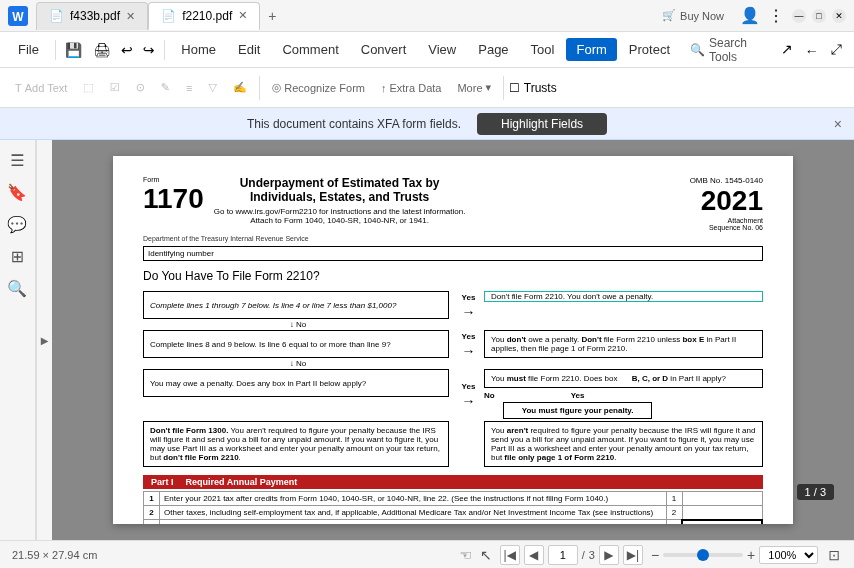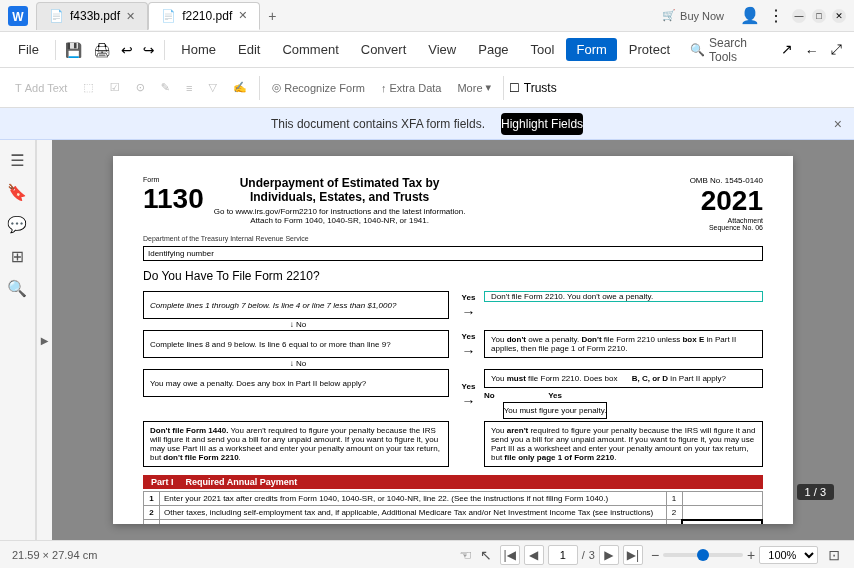--- a/index.html
+++ b/index.html
@@ -98,24 +98,24 @@
       display: flex;
       align-items: center;
       justify-content: center;
       gap: 16px;
       font-size: 12px;
       color: #333;
       border-bottom: 1px solid #c8d8f8;
       position: relative;
     }
     .highlight-btn {
-      background: #000000;
+      background: #404040;
       color: #fff;
       border: none;
-      padding: 4px 0;
+      padding: 4px 24px;
       border-radius: 4px;
       font-size: 12px;
       cursor: pointer;
     }
     .banner-close {
       position: absolute;
       right: 12px;
       font-size: 14px;
       color: #666;
       cursor: pointer;
@@ -452,21 +452,21 @@
 
   <div class="collapse-arrow">▶</div>
 
   <div class="pdf-area">
     <div class="pdf-page">
 
       <div class="form-header">
         <div class="form-title-block">
           <div>
             <div style="font-size:7px;">Form</div>
-            <div class="form-number">1130</div>
+            <div class="form-number">1170</div>
           </div>
           <div class="form-desc">
             <h2>Underpayment of Estimated Tax by</h2>
             <h2>Individuals, Estates, and Trusts</h2>
             <p style="margin-top:3px;">Go to www.irs.gov/Form2210 for instructions and the latest information.</p>
             <p>Attach to Form 1040, 1040-SR, 1040-NR, or 1941.</p>
           </div>
         </div>
         <div class="omb-block">
           <div>OMB No. 1545-0140</div>
@@ -549,39 +549,39 @@
           <td style="vertical-align:top;">
             <div style="border:1px solid #000; padding:4px 6px;">
               <span>You <span style="font-weight:bold;">must</span> file Form 2210. Does box <span style="font-weight:bold;margin-left:12px;">B, C, or D</span> in Part II apply?</span>
             </div>
             <div style="display:flex; gap:8px; margin-top:3px; align-items:flex-start;">
               <div style="display:flex; flex-direction:column; align-items:center;">
                 <span style="font-weight:bold; font-size:8px;">No</span>
               </div>
               <div style="display:flex; flex-direction:column; align-items:center;">
                 <span style="font-weight:bold; font-size:8px;">Yes</span>
-                <div style="border:1px solid #000; padding:3px 0; margin-top:2px;">
+                <div style="border:1px solid #000; padding:3px 18px; margin-top:2px;font-weight:bold;">
                   <span>You must figure your penalty.</span>
                 </div>
               </div>
             </div>
           </td>
         </tr>
 
         <tr>
           <td style="padding:1px 0;">
           </td>
           <td></td>
           <td></td>
         </tr>
 
         <tr>
           <td style="vertical-align:top; padding-right:4px;">
             <div style="border:1px solid #000; padding:4px 6px; background:#fff;">
-              <span><strong>Don't file Form 1440.</strong> You aren't required to figure  your penalty because the IRS will figure it and send you a bill for any unpaid amount. If you want to figure it, you may use Part III as a worksheet and  enter  your penalty amount on your tax return, but <strong>don't file Form 2210</strong>.</span>
+              <span><strong>Don't file Form 1300.</strong> You aren't required to figure  your penalty because the IRS will figure it and send you a bill for any unpaid amount. If you want to figure it, you may use Part III as a worksheet and  enter  your penalty amount on your tax return, but <strong>don't file Form 2210</strong>.</span>
             </div>
           </td>
           <td></td>
           <td style="vertical-align:top;">
             <div style="border:1px solid #000; padding:4px 6px; background:#fff;">
               <span>You <strong>aren't</strong> required to figure your penalty because the IRS will figure it and send you a bill for any unpaid amount. If you want to figure it, you may use Part III as a worksheet and enter your penalty amount on your tax return, but <strong>file only page 1 of Form 2210</strong>.</span>
             </div>
           </td>
         </tr>
       </tbody>

